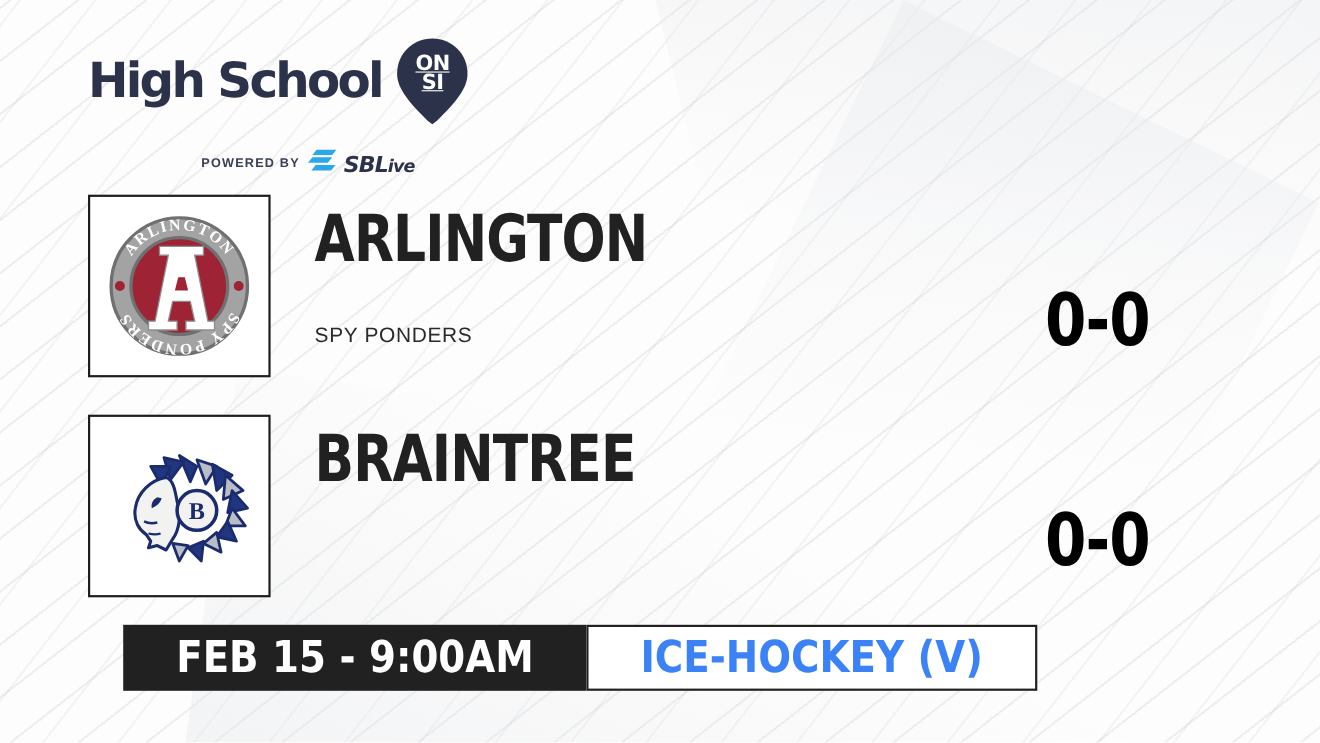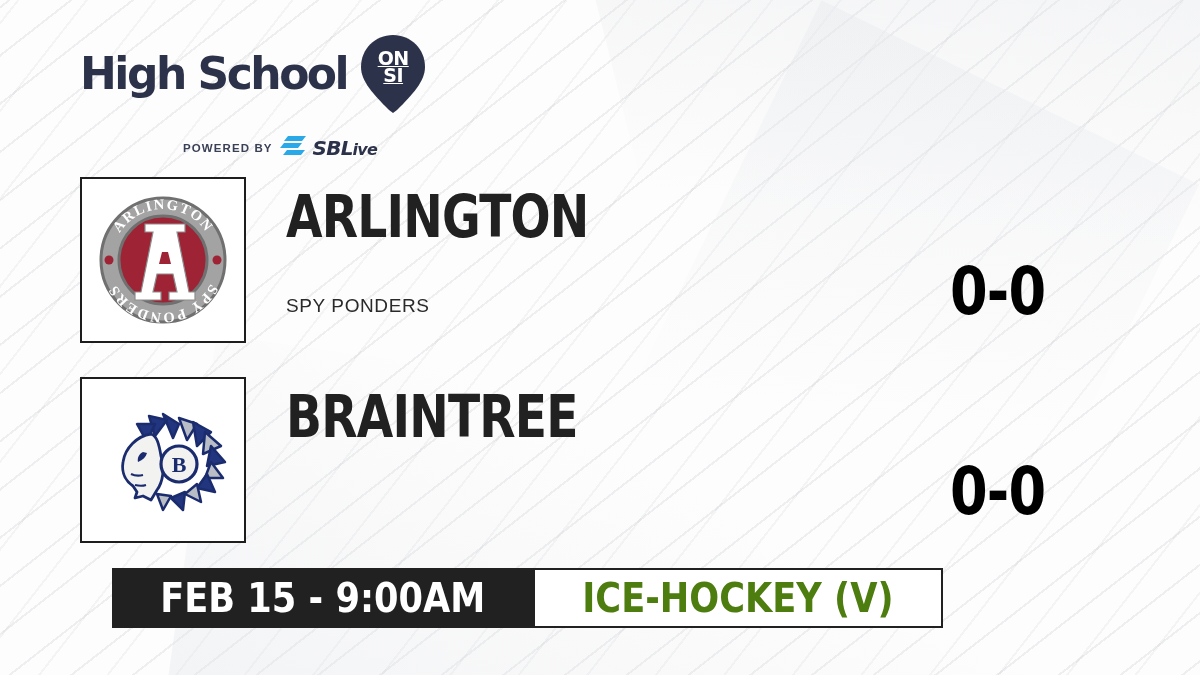--- a/index.html
+++ b/index.html
@@ -219,21 +219,21 @@
     display: flex;
     align-items: center;
     justify-content: center;
     padding: 0 26px;
     min-width: 345px;
     box-sizing: border-box;
   }
   .info-sport {
     background: #ffffff;
     border: 2px solid #212121;
-    color: #4d7c0f;
+    color: #3b82f6;
     display: flex;
     align-items: center;
     justify-content: center;
     padding: 0 26px;
     min-width: 356px;
     box-sizing: border-box;
   }
   .bar-text {
     font-family: "DejaVu Sans", sans-serif;
     font-weight: 700;

